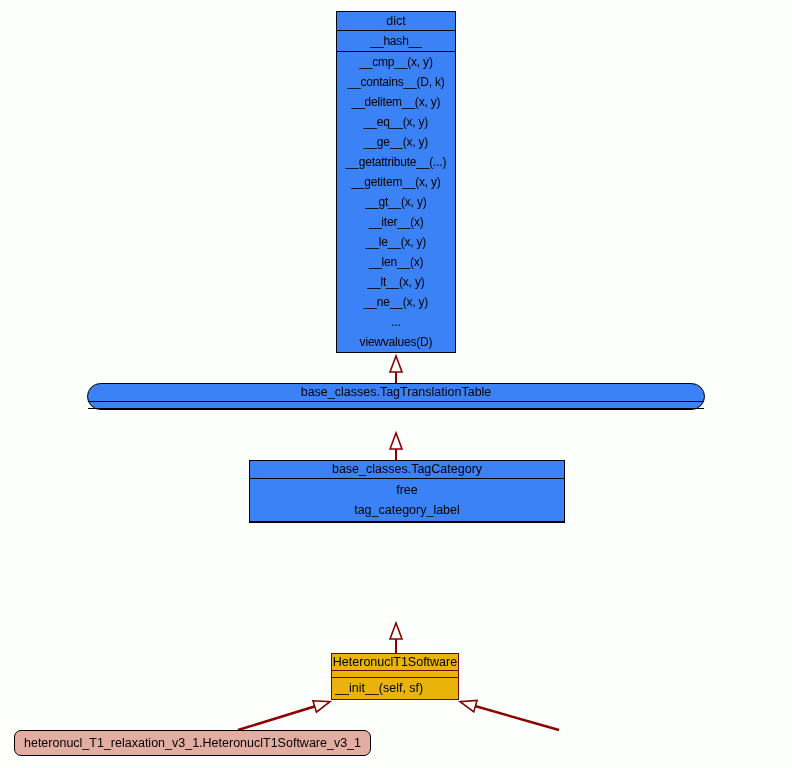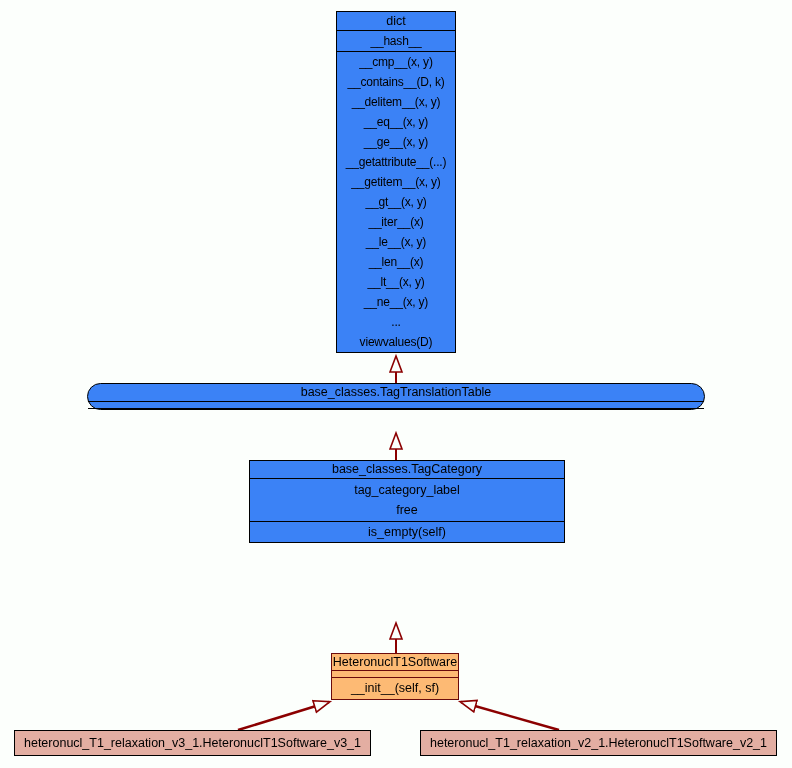--- a/index.html
+++ b/index.html
@@ -57,39 +57,39 @@
   #box-ttt .class-title{ height:17px; line-height:17px; }
   #box-ttt .sec-attrs{ height:6px; }
   #box-ttt .row{ height:23px; line-height:23px; }
 
   
   #box-tc{ left:237px; top:460px; width:316px;margin-left:12px; }
   #box-tc .class-title{ height:17px; line-height:17px; }
   #box-tc .sec-attrs{ padding:1px 0; }
 
   
-  #box-hs{ left:331px; top:653px; width:128px; background:#fdba74; border-color:#6b0b0b; }
+  #box-hs{ left:331px; top:653px; width:128px; background:#eab308; border-color:#6b0b0b; }
   #box-hs .class-title{ height:16px; line-height:16px; border-color:#6b0b0b; }
   #box-hs .sec-attrs{ height:6px; border-color:#6b0b0b; }
-  #box-hs .row{ height:21px; line-height:21px; text-align:center; }
+  #box-hs .row{ height:21px; line-height:21px; text-align:left; }
 
   
   .plain-box{
     position:absolute;
     box-sizing:border-box;
     height:26px;
     background:#e3aea2;
     border:1px solid #000;
     font-size:12.5px;
     text-align:center;
     line-height:24px;
     white-space:nowrap;
     overflow:hidden;
   }
-  #box-v3{ left:14px;  top:730px; width:357px; }
+  #box-v3{ left:14px;  top:730px; width:357px;border-radius:7px; }
   #box-v2{ left:420px; top:730px; width:357px; }
 </style>
 </head>
 <body>
 
 <div id="canvas">
 
   <svg id="edges" width="792" height="768">
     <defs>
       <marker id="inh" markerUnits="userSpaceOnUse" markerWidth="20" markerHeight="17" refX="16" refY="7.5" orient="auto">
@@ -130,32 +130,30 @@
   </div>
 
   <div id="box-ttt" class="class-box">
     <div class="class-title">base_classes.TagTranslationTable</div>
     <div class="sec-attrs"></div>
   </div>
 
   <div id="box-tc" class="class-box">
     <div class="class-title">base_classes.TagCategory</div>
     <div class="sec-attrs">
+        <div class="row">free</div>
         <div class="row">tag_category_label</div>
-        <div class="row">free</div>
       </div>
     <div class="sec-methods">
-        <div class="row">is_empty(self)</div>
       </div>
   </div>
 
   <div id="box-hs" class="class-box">
     <div class="class-title">HeteronuclT1Software</div>
     <div class="sec-attrs"></div>
     <div class="sec-methods">
         <div class="row">__init__(self, sf)</div>
       </div>
   </div>
 
   <div id="box-v3" class="plain-box">heteronucl_T1_relaxation_v3_1.HeteronuclT1Software_v3_1</div>
-  <div id="box-v2" class="plain-box">heteronucl_T1_relaxation_v2_1.HeteronuclT1Software_v2_1</div>
 
 </div>
 
 </body></html>

